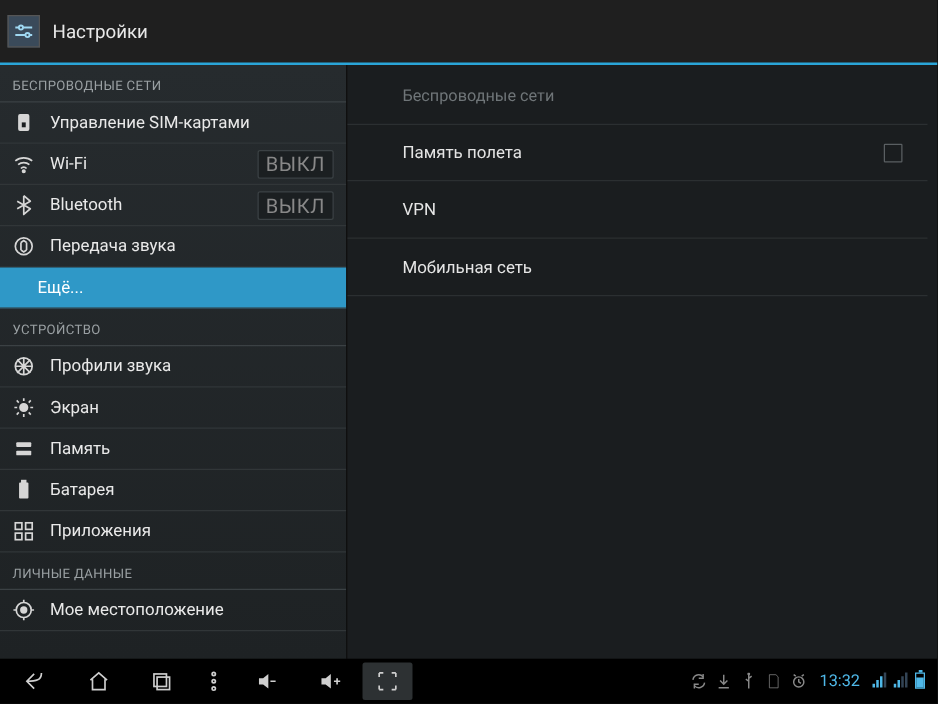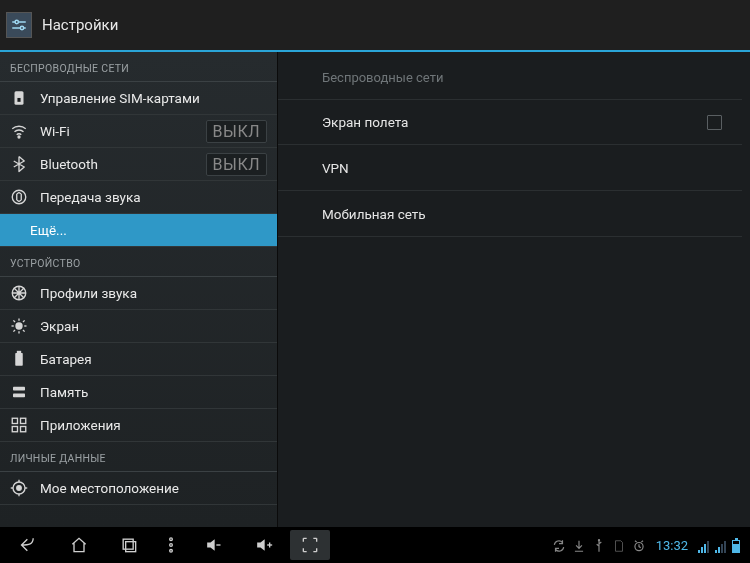--- a/index.html
+++ b/index.html
@@ -37,21 +37,21 @@
   .checkbox { width:15px; height:15px; border:1px solid #5a5f62; border-radius:1px; }
   
   
   .navbar { height: 36px; background: #000; display:flex; align-items:center; padding: 0 6px; color:#ccc; font-size:12px;}
   .nav-left { display:flex; align-items:center; gap: 4px;}
   .nav-btn { width:46px; height:30px; display:flex; align-items:center; justify-content:center; cursor:pointer; border-radius:2px;}
   .nav-btn svg { width:20px; height:20px; stroke:#cfcfcf; fill:none; stroke-width:1.6;}
   .nav-btn.small { width:30px; }
   .nav-btn.pill { background:#2d3133; width:40px;}
   .nav-spacer { flex:1 1 auto; }
-  .nav-right { display:flex; align-items:flex-end; gap:6px; padding-right:4px;}
+  .nav-right { display:flex; align-items:flex-start; gap:6px; padding-right:4px;}
   .status-ic { width:14px; height:14px; display:flex; align-items:center; justify-content:center;}
   .clock { color:#4fb8e8; font-size:13px; margin:0 4px;}
   .sig-bars { display:flex; align-items:flex-end; gap:1px; height:12px;}
   .sig-bars span { width:2px; background:#4fb8e8;}
   .bat { width:8px; height:13px; border:1px solid #4fb8e8; position:relative;}
   .bat::before{content:"";position:absolute;top:-3px;left:2px;width:3px;height:2px;background:#4fb8e8;}
   .bat::after{content:"";position:absolute;bottom:0;left:0;right:0;height:70%;background:#4fb8e8;}
 
   svg { display:block; }
 </style>
@@ -142,36 +142,36 @@
                 <line x1="4.5" y1="19.5" x2="6.7" y2="17.3"></line>
                 <line x1="17.3" y1="6.7" x2="19.5" y2="4.5"></line>
               </g>
             </svg>
           </span>
           <span class="label">Экран</span>
         </div>
         <div class="sb-item">
           <span class="icon">
             <svg xmlns="http://www.w3.org/2000/svg" viewBox="0 0 24 24" stroke="currentColor" fill="none" stroke-width="1.8">
-              <rect x="7" y="4" width="10" height="17" rx="1" fill="currentColor" stroke="none"></rect>
-              <rect x="10" y="2" width="4" height="2" fill="currentColor"></rect>
-            </svg>
-          </span>
-          <span class="label">Батарея</span>
-        </div>
-        <div class="sb-item">
-          <span class="icon">
-            <svg xmlns="http://www.w3.org/2000/svg" viewBox="0 0 24 24" stroke="currentColor" fill="none" stroke-width="1.8">
               <rect x="4" y="5" width="16" height="5" rx="1" fill="currentColor" stroke="none"></rect>
               <rect x="4" y="14" width="16" height="5" rx="1" fill="currentColor" stroke="none"></rect>
               <circle cx="7" cy="7.5" r="1" fill="#1a1d1f"></circle>
               <circle cx="7" cy="16.5" r="1" fill="#1a1d1f"></circle>
             </svg>
           </span>
           <span class="label">Память</span>
+        </div>
+        <div class="sb-item">
+          <span class="icon">
+            <svg xmlns="http://www.w3.org/2000/svg" viewBox="0 0 24 24" stroke="currentColor" fill="none" stroke-width="1.8">
+              <rect x="7" y="4" width="10" height="17" rx="1" fill="currentColor" stroke="none"></rect>
+              <rect x="10" y="2" width="4" height="2" fill="currentColor"></rect>
+            </svg>
+          </span>
+          <span class="label">Батарея</span>
         </div>
         <div class="sb-item">
           <span class="icon">
             <svg xmlns="http://www.w3.org/2000/svg" viewBox="0 0 24 24" stroke="currentColor" fill="none" stroke-width="1.8">
               <rect x="3" y="3" width="7" height="7"></rect>
               <rect x="14" y="3" width="7" height="7"></rect>
               <rect x="3" y="14" width="7" height="7"></rect>
               <rect x="14" y="14" width="7" height="7"></rect>
             </svg>
           </span>
@@ -190,21 +190,21 @@
             </svg>
           </span>
           <span class="label">Мое местоположение</span>
         </div>
       </div>
 
     <div class="main">
       <div class="main-header">Беспроводные сети</div>
       <div class="main-list" id="mainlist">
           <div class="main-item">
-            <span class="m-label">Экран полета</span>
+            <span class="m-label">Память полета</span>
             <span class="checkbox"></span>
           </div>
           <div class="main-item">
             <span class="m-label">VPN</span>
           </div>
           <div class="main-item">
             <span class="m-label">Мобильная сеть</span>
           </div>
         </div>
     </div>

